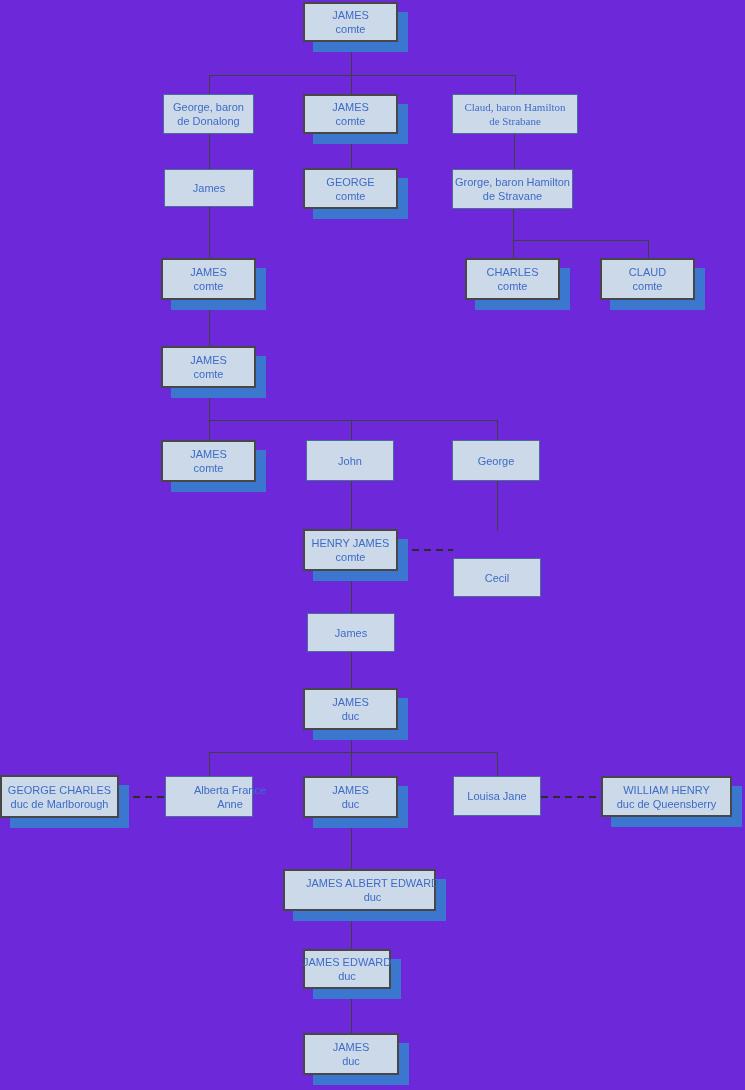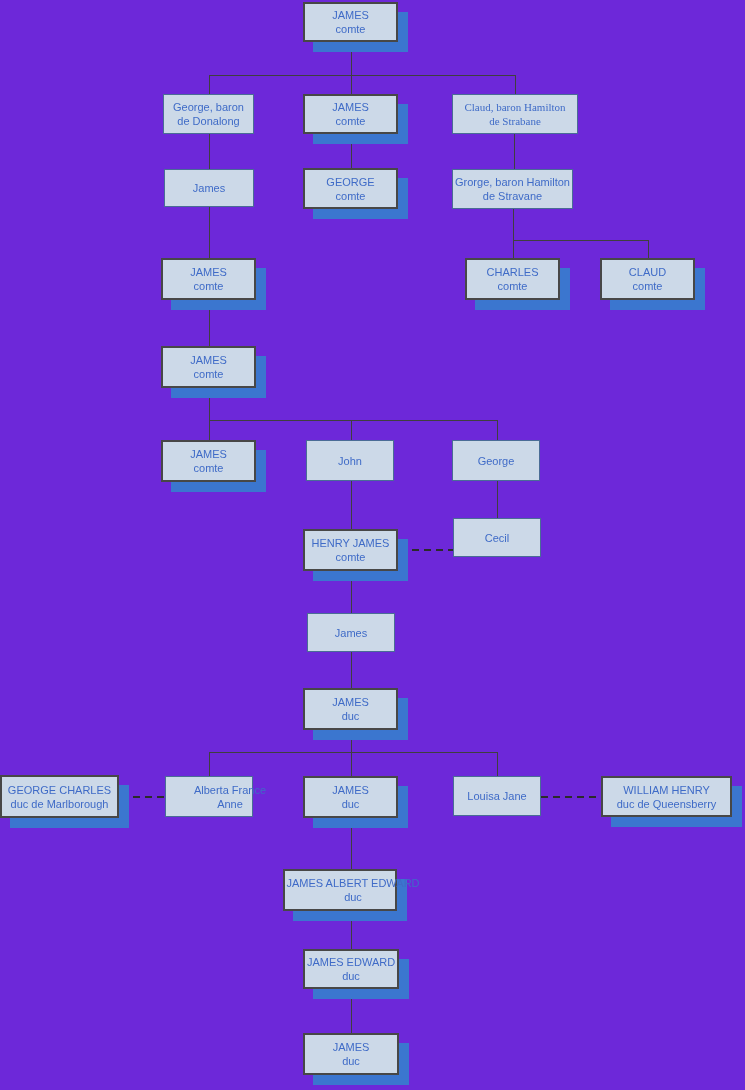--- a/index.html
+++ b/index.html
@@ -142,21 +142,21 @@
     <div class="node" style="left: 306px; top: 440px; width: 88px; height: 41px;">
       <div class="nl">John</div>
     </div>
     <div class="node" style="left: 452px; top: 440px; width: 88px; height: 41px;">
       <div class="nl">George</div>
     </div>
     <div class="node shadow" style="left: 303px; top: 529px; width: 95px; height: 42px;">
       <div class="nl">HENRY JAMES</div>
       <div class="nl">comte</div>
     </div>
-    <div class="node" style="left: 453px; top: 518px; width: 88px; height: 39px;">
+    <div class="node" style="left: 453px; top: 558px; width: 88px; height: 39px;">
       <div class="nl">Cecil</div>
     </div>
     <div class="node" style="left: 307px; top: 613px; width: 88px; height: 39px;">
       <div class="nl">James</div>
     </div>
     <div class="node shadow" style="left: 303px; top: 688px; width: 95px; height: 42px;">
       <div class="nl">JAMES</div>
       <div class="nl">duc</div>
     </div>
     <div class="node shadow" style="left: 0px; top: 775px; width: 119px; height: 43px;">
@@ -171,25 +171,25 @@
       <div class="nl">JAMES</div>
       <div class="nl">duc</div>
     </div>
     <div class="node shadow" style="left: 601px; top: 776px; width: 131px; height: 41px;">
       <div class="nl">WILLIAM HENRY</div>
       <div class="nl">duc de Queensberry</div>
     </div>
     <div class="node" style="left: 453px; top: 776px; width: 88px; height: 40px;">
       <div class="nl">Louisa Jane</div>
     </div>
-    <div class="node shadow" style="left: 283px; top: 869px; width: 114px; height: 42px; padding-left: 28px;">
+    <div class="node shadow" style="left: 283px; top: 869px; width: 153px; height: 42px; padding-left: 28px;">
       <div class="nl">JAMES ALBERT EDWARD</div>
       <div class="nl">duc</div>
     </div>
-    <div class="node shadow" style="left: 303px; top: 949px; width: 96px; height: 40px;">
+    <div class="node shadow" style="left: 303px; top: 949px; width: 88px; height: 40px;">
       <div class="nl">JAMES EDWARD</div>
       <div class="nl">duc</div>
     </div>
     <div class="node shadow" style="left: 303px; top: 1033px; width: 96px; height: 42px;">
       <div class="nl">JAMES</div>
       <div class="nl">duc</div>
     </div>
   </div>
 
 </body></html>

